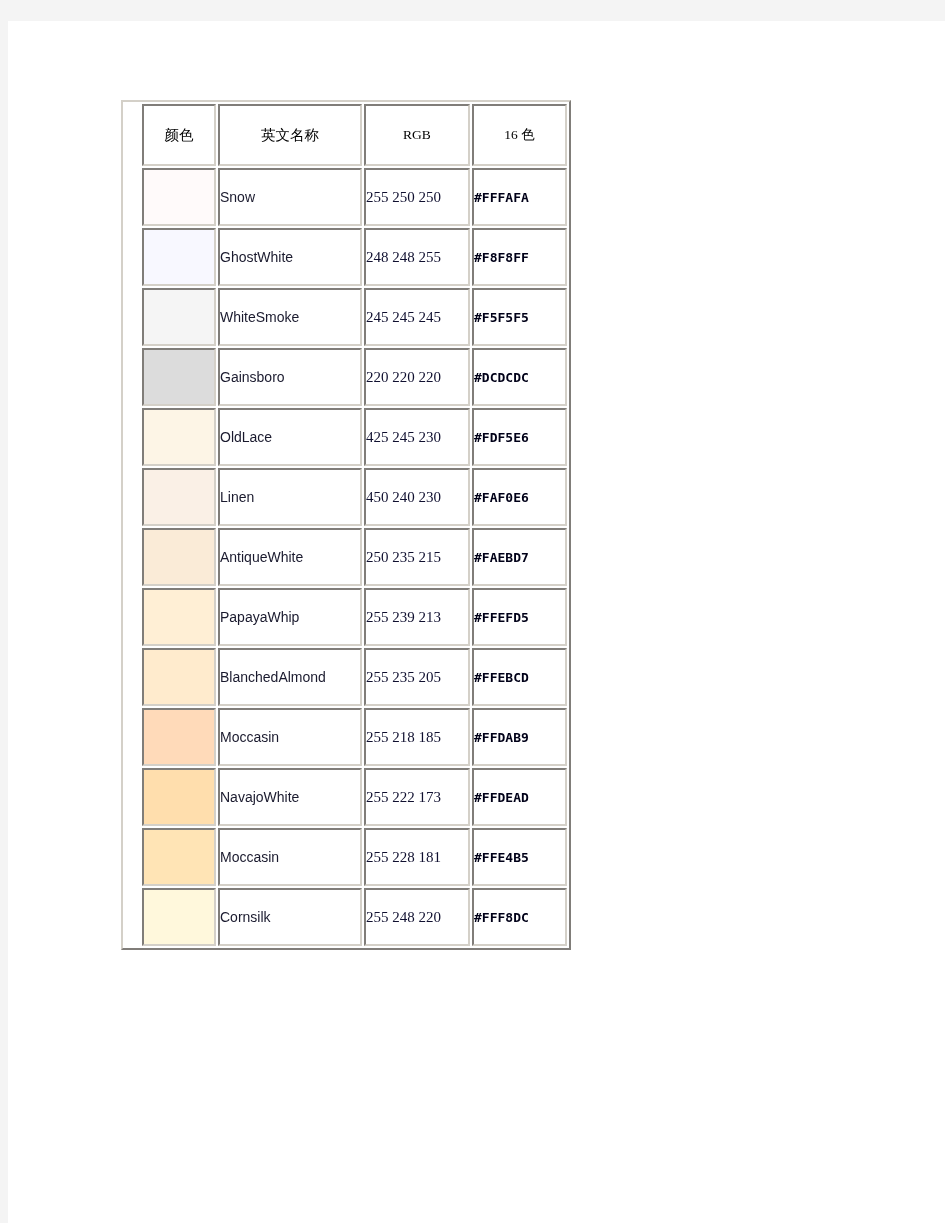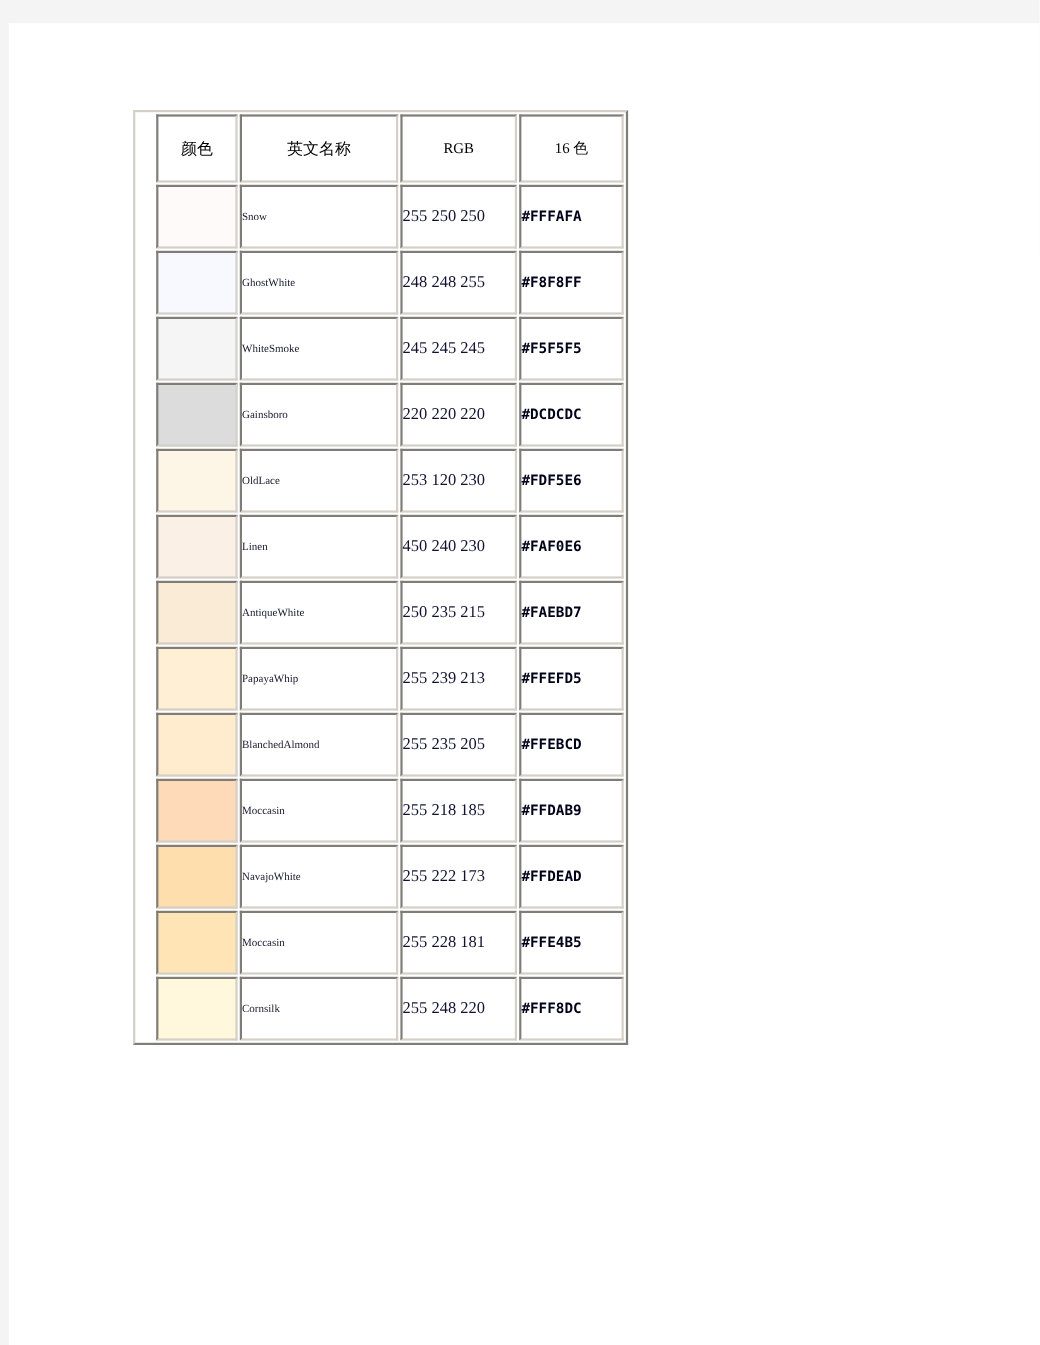--- a/index.html
+++ b/index.html
@@ -59,22 +59,22 @@
     font-family: "Liberation Serif", serif;
     font-size: 13.5px;
   }
 
   tbody tr { height: 58px; }
 
   td.swatch-cell {
     padding: 0;
   }
   td.name-cell {
-    font-family: Liberation Serif, serif;
-    font-size: 10px;
+    font-family: Liberation Sans, sans-serif;
+    font-size: 14px;
     color: #1a1a2e;
     padding-left: 8px;
     letter-spacing: 0px;
     white-space: nowrap;
   }
   td.rgb-cell {
     font-family: "Liberation Serif", serif;
     font-size: 15px;
     color: #101030;
     padding-left: 9px;
@@ -130,21 +130,21 @@
         </tr>
         <tr>
           <td class="swatch-cell" style="background: rgb(220, 220, 220);"></td>
           <td class="name-cell">Gainsboro</td>
           <td class="rgb-cell">220 220 220</td>
           <td class="hex-cell">#DCDCDC</td>
         </tr>
         <tr>
           <td class="swatch-cell" style="background: rgb(253, 245, 230);"></td>
           <td class="name-cell">OldLace</td>
-          <td class="rgb-cell">253 120 230</td>
+          <td class="rgb-cell">425 245 230</td>
           <td class="hex-cell">#FDF5E6</td>
         </tr>
         <tr>
           <td class="swatch-cell" style="background: rgb(250, 240, 230);"></td>
           <td class="name-cell">Linen</td>
           <td class="rgb-cell">450 240 230</td>
           <td class="hex-cell">#FAF0E6</td>
         </tr>
         <tr>
           <td class="swatch-cell" style="background: rgb(250, 235, 215);"></td>

